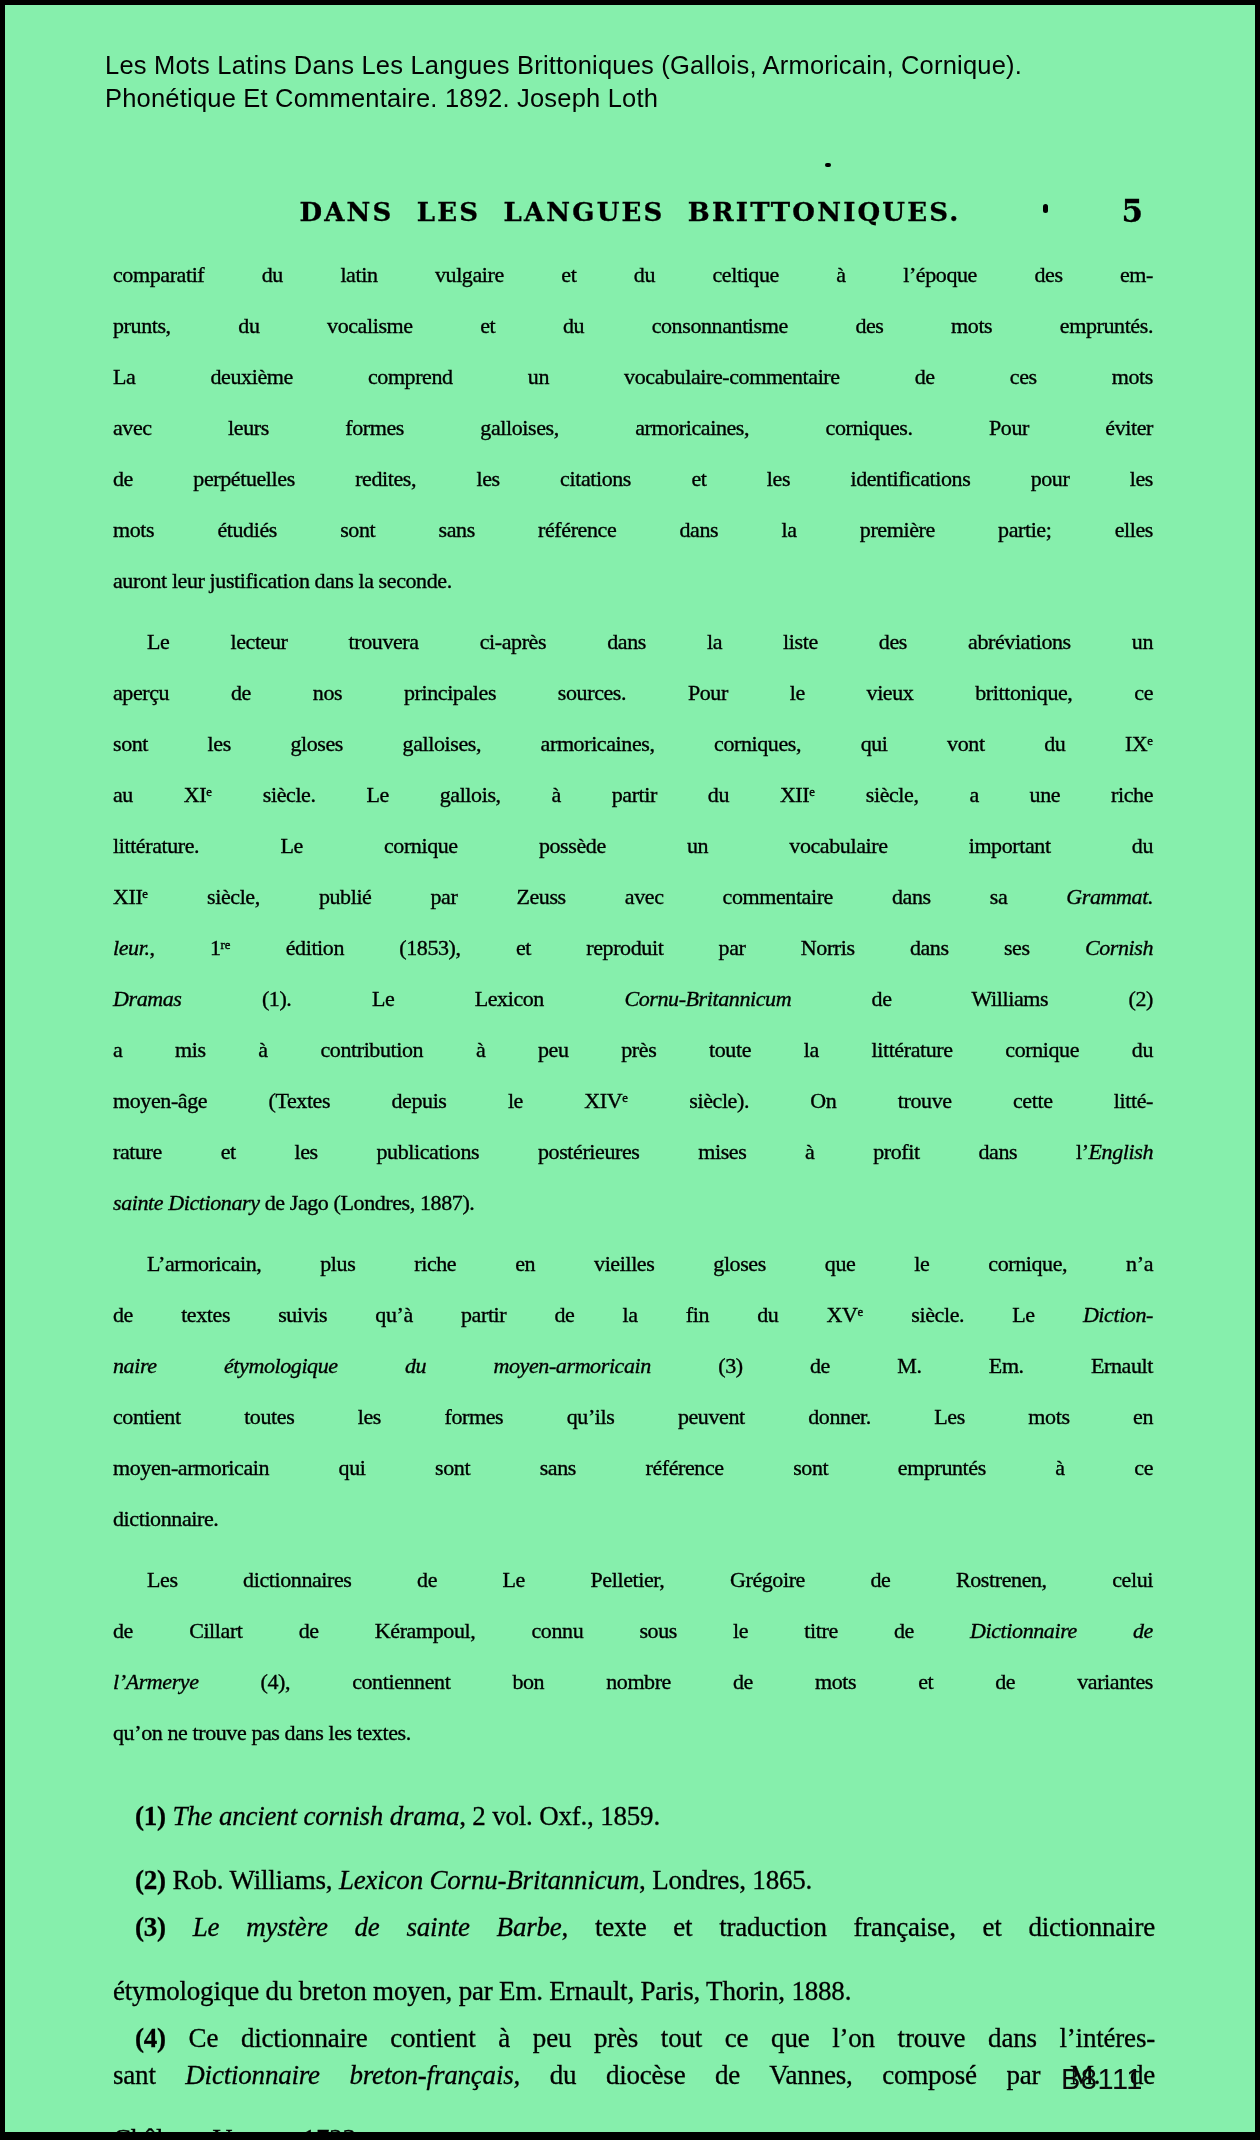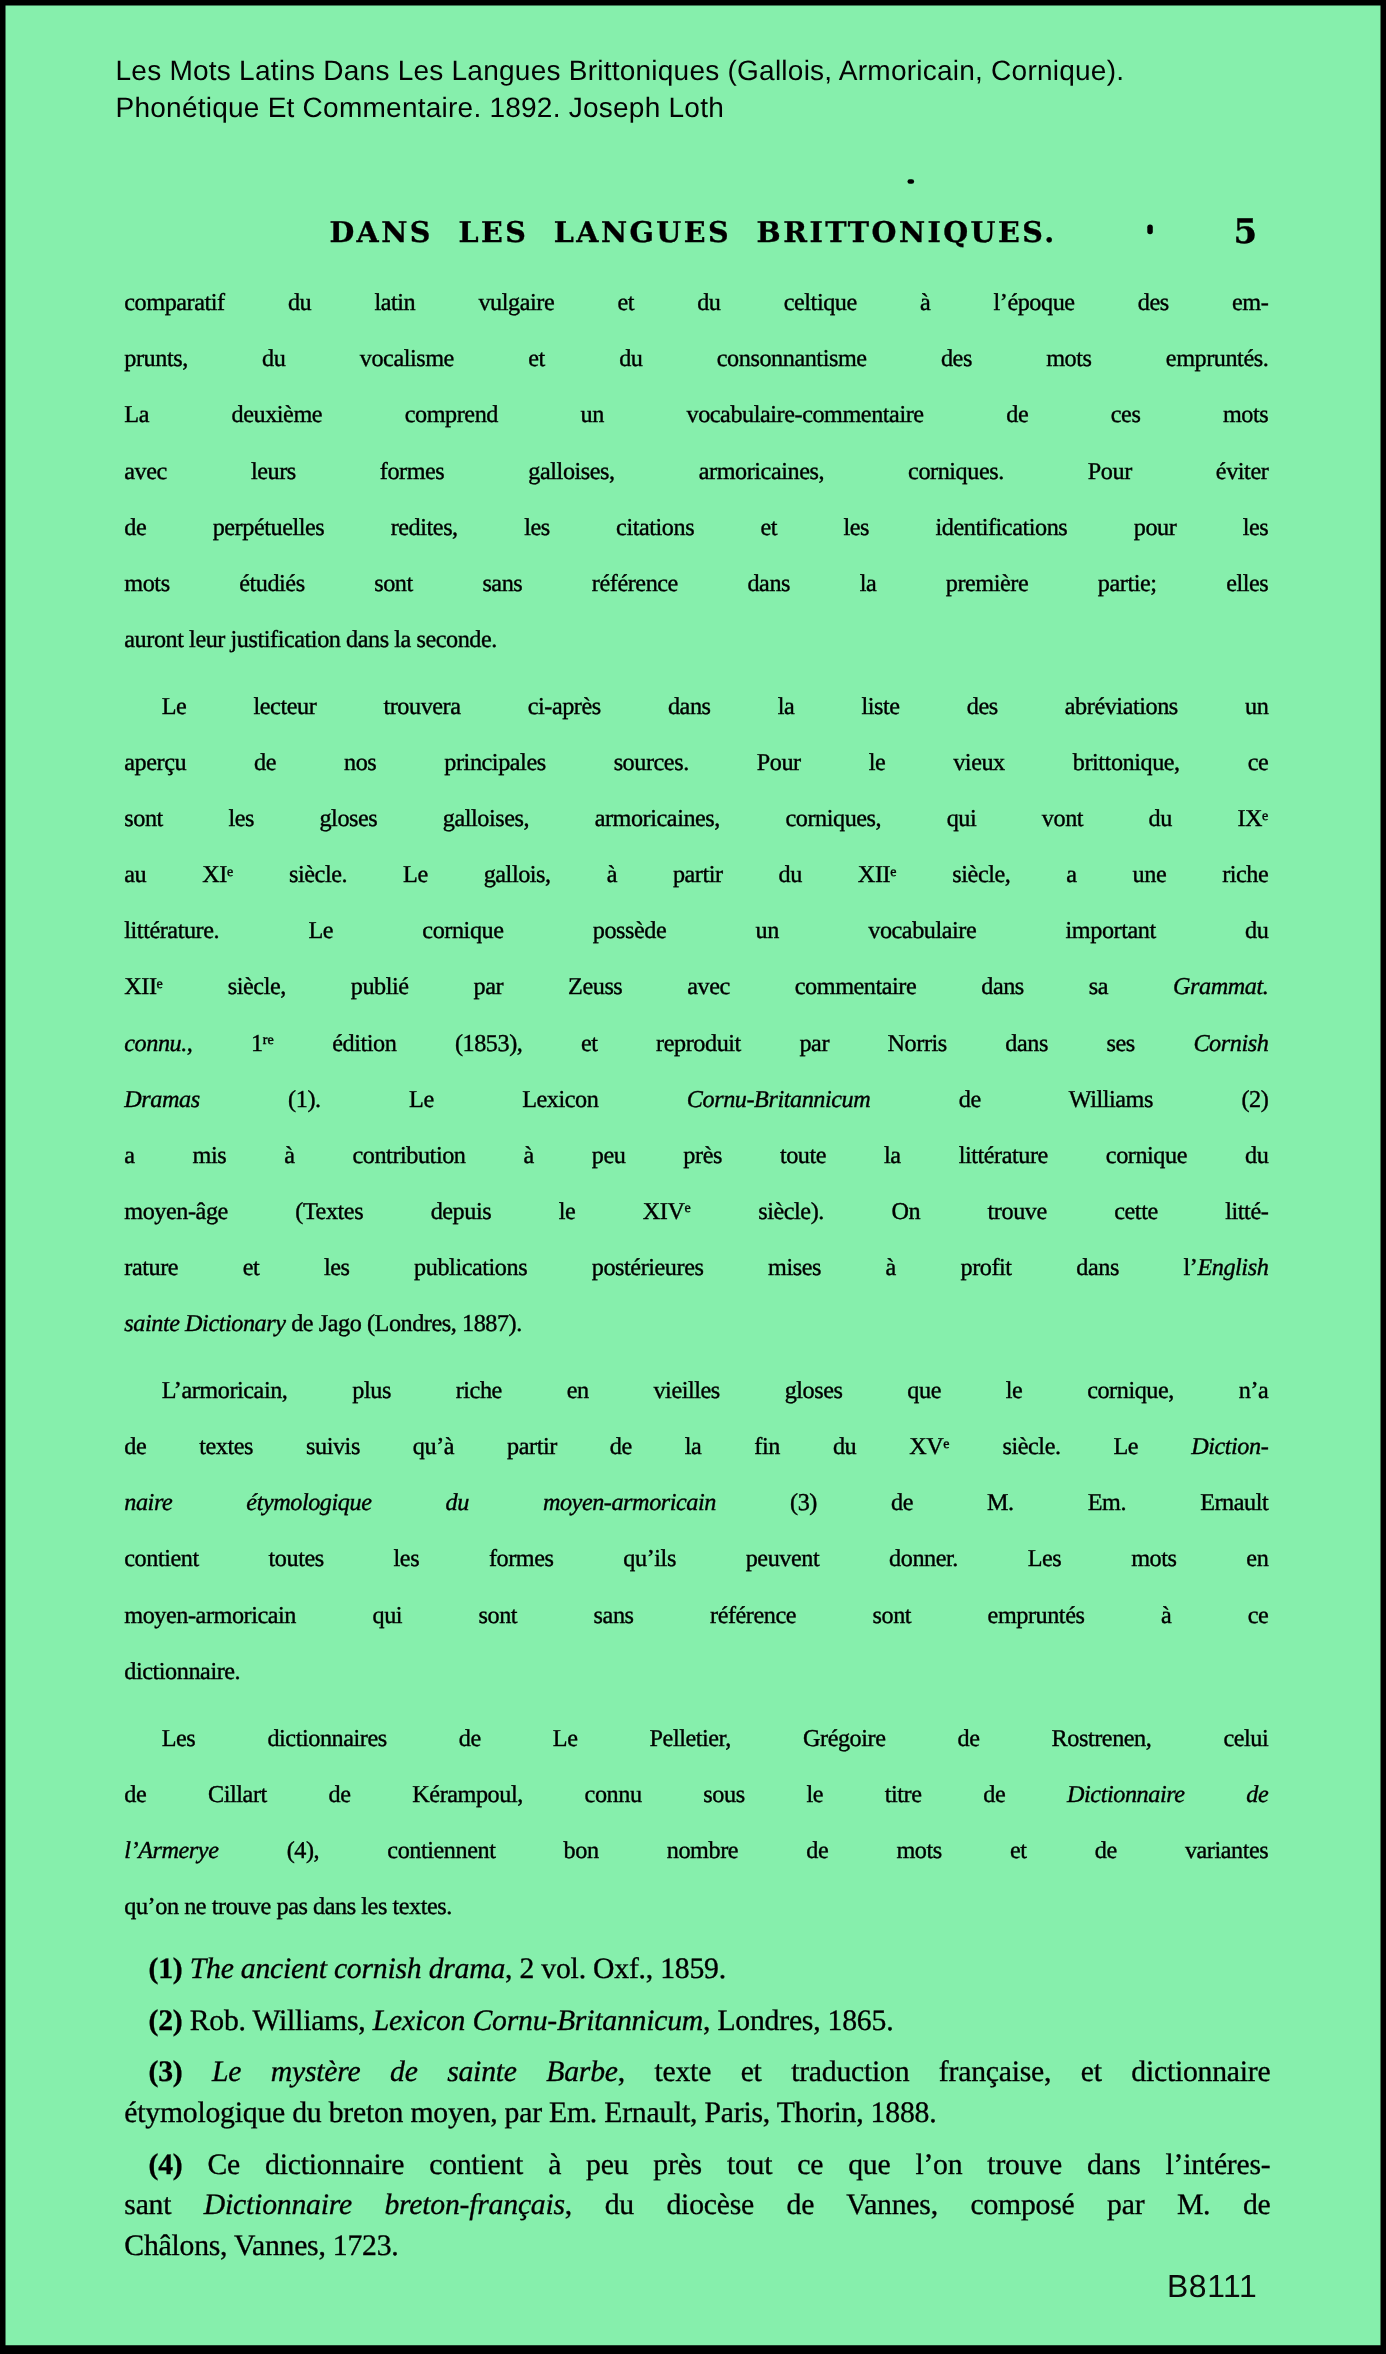--- a/index.html
+++ b/index.html
@@ -82,21 +82,21 @@
     font-family: "Liberation Serif", serif;
     font-size: 27px;
     line-height: 37px;
     letter-spacing: -0.2px;
     -webkit-text-stroke: 0.3px #000;
   }
   .fn-line {
     text-align: justify;
     text-align-last: justify;
   }
-  .fn-line.last { text-align-last: left; }
+  .fn-line.last { text-align-last: left; margin-top: 27px; }
   .fn-line.indent { text-indent: 22px; }
   em { font-style: italic; }
   strong { font-weight: 700; }
   .sup {
     font-size: 0.58em;
     line-height: 0;
     position: relative;
     top: -0.48em;
     letter-spacing: 0;
   }
@@ -142,21 +142,21 @@
         <div class="line">mots étudiés sont sans référence dans la première partie; elles</div>
         <div class="line last">auront leur justification dans la seconde.</div>
       </div>
       <div class="para">
         <div class="line indent">Le lecteur trouvera ci-après dans la liste des abréviations un</div>
         <div class="line">aperçu de nos principales sources. Pour le vieux brittonique, ce</div>
         <div class="line">sont les gloses galloises, armoricaines, corniques, qui vont du IX<span class="sup">e</span></div>
         <div class="line">au XI<span class="sup">e</span> siècle. Le gallois, à partir du XII<span class="sup">e</span> siècle, a une riche</div>
         <div class="line">littérature. Le cornique possède un vocabulaire important du</div>
         <div class="line">XII<span class="sup">e</span> siècle, publié par Zeuss avec commentaire dans sa <em>Grammat.</em></div>
-        <div class="line"><em>connu.</em>, 1<span class="sup">re</span> édition (1853), et reproduit par Norris dans ses <em>Cornish</em></div>
+        <div class="line"><em>leur.</em>, 1<span class="sup">re</span> édition (1853), et reproduit par Norris dans ses <em>Cornish</em></div>
         <div class="line"><em>Dramas</em> (1). Le Lexicon <em>Cornu-Britannicum</em> de Williams (2)</div>
         <div class="line">a mis à contribution à peu près toute la littérature cornique du</div>
         <div class="line">moyen-âge (Textes depuis le XIV<span class="sup">e</span> siècle). On trouve cette litté-</div>
         <div class="line">rature et les publications postérieures mises à profit dans l’<em>English</em></div>
         <div class="line last"><em>sainte Dictionary</em> de Jago (Londres, 1887).</div>
       </div>
       <div class="para">
         <div class="line indent">L’armoricain, plus riche en vieilles gloses que le cornique, n’a</div>
         <div class="line">de textes suivis qu’à partir de la fin du XV<span class="sup">e</span> siècle. Le <em>Diction-</em></div>
         <div class="line"><em>naire étymologique du moyen-armoricain</em> (3) de M. Em. Ernault</div>

